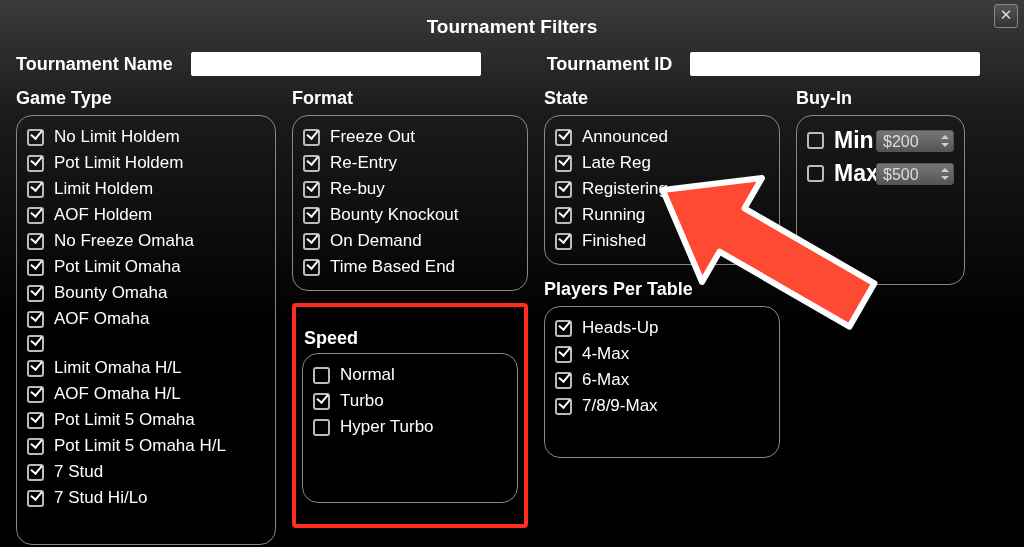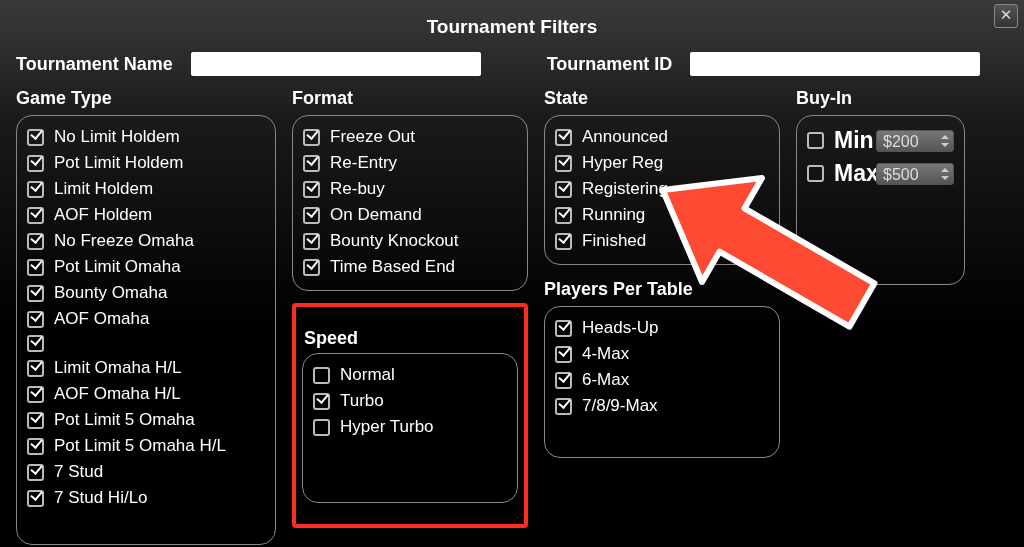--- a/index.html
+++ b/index.html
@@ -261,25 +261,25 @@
         <div class="check-item">
           <span class="cb checked"></span>
           <span>Re-Entry</span>
         </div>
         <div class="check-item">
           <span class="cb checked"></span>
           <span>Re-buy</span>
         </div>
         <div class="check-item">
           <span class="cb checked"></span>
+          <span>Bounty Knockout</span>
+        </div>
+        <div class="check-item">
+          <span class="cb checked"></span>
           <span>On Demand</span>
-        </div>
-        <div class="check-item">
-          <span class="cb checked"></span>
-          <span>Bounty Knockout</span>
         </div>
         <div class="check-item">
           <span class="cb checked"></span>
           <span>Time Based End</span>
         </div>
       </div>
 
     <div class="highlight-box" style="margin-top:12px;height:190px">
       <div class="col-header" style="margin:0 0 4px 2px">Speed</div>
       <div class="box" id="box-speed" style="height:150px">
@@ -301,21 +301,21 @@
 
   <div class="col" style="width:236px">
     <div class="col-header">State</div>
     <div class="box" id="box-state">
         <div class="check-item">
           <span class="cb checked"></span>
           <span>Announced</span>
         </div>
         <div class="check-item">
           <span class="cb checked"></span>
-          <span>Hyper Reg</span>
+          <span>Late Reg</span>
         </div>
         <div class="check-item">
           <span class="cb checked"></span>
           <span>Registering</span>
         </div>
         <div class="check-item">
           <span class="cb checked"></span>
           <span>Running</span>
         </div>
         <div class="check-item">

